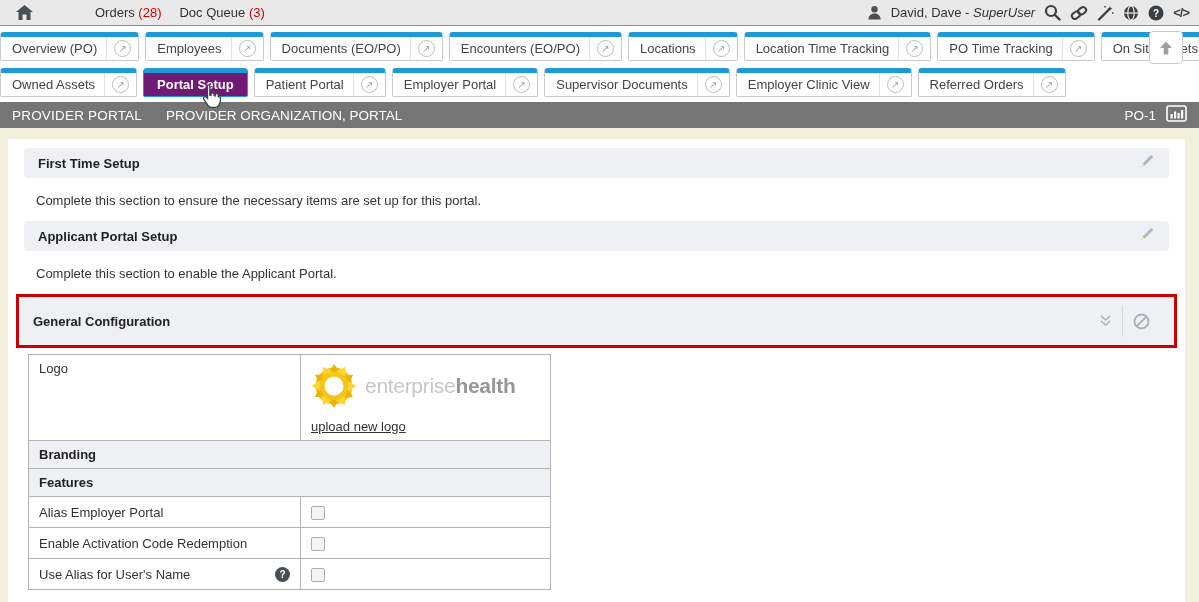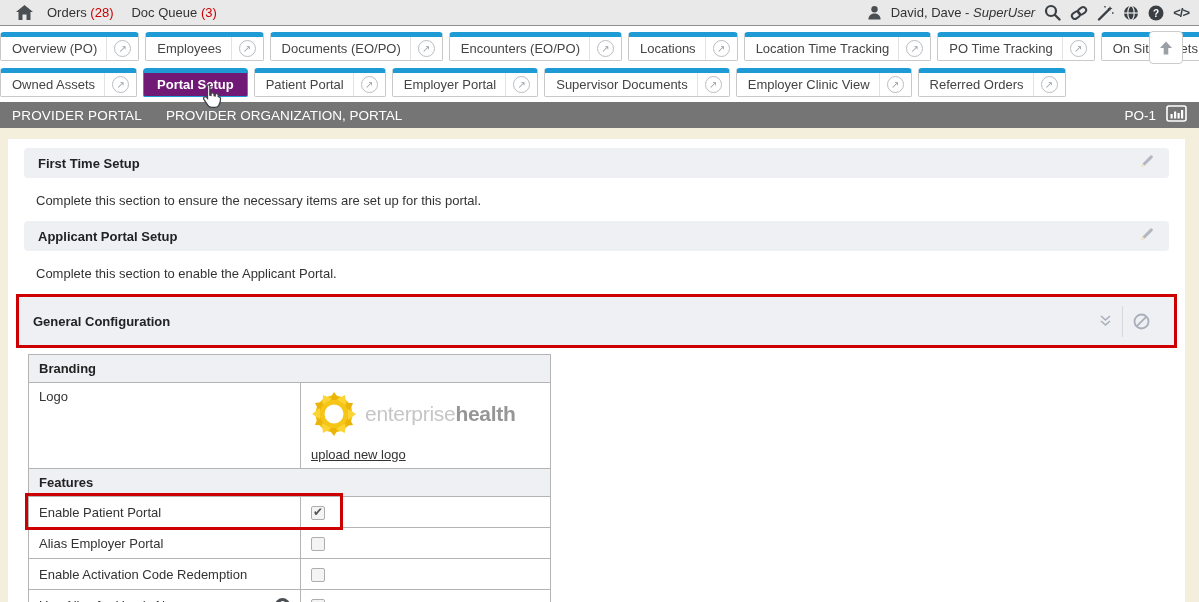--- a/index.html
+++ b/index.html
@@ -1,21 +1,21 @@
 <!DOCTYPE html>
 <html><head>
 <meta charset="utf-8">
 <style>
   * { margin:0; padding:0; box-sizing:border-box; }
   html,body { font-family:"Liberation Sans","DejaVu Sans",sans-serif; }
   #page { position:relative; width:1199px; height:602px; overflow:hidden; background:#f4eedd; }
 
   
   .topbar { height:26px; background:#e9e9e9; border-bottom:1px solid #8f8f8f;
-    display:flex; align-items:center; padding:0 10px; font-size:13px; color:#333; }
+    display:flex; align-items:center; padding:0 10px; font-size:13px; color:#333;gap:48px; }
   .topbar .home { margin:0 14px 0 6px; display:flex; align-items:center; }
   .topnav { display:flex; gap:18px; }
   .topnav .nav-item { cursor:pointer; white-space:nowrap; }
   .count-red { color:#c00; }
   .topbar-right { margin-left:auto; display:flex; align-items:center; gap:9px; }
   .user-label { white-space:nowrap; }
   .user-role { font-style:italic; }
   .tb-icon { display:flex; align-items:center; cursor:pointer; }
   .code-icon { font-weight:bold; font-size:13px; color:#3a3f44; letter-spacing:-1px; }
 
@@ -305,23 +305,20 @@
               </svg>
           </span>
         </span>
       </div>
     </div>
 
     <div class="cfg-wrap">
       <table class="cfg">
         <tbody>
             <tr>
-          <td class="grouphead" colspan="2">Branding</td>
-        </tr>
-        <tr>
           <td class="lbl">Logo</td>
           <td class="logo-cell">
             <div class="brandline">
               <svg width="46" height="46" viewBox="-23 -23 46 46">
                 <g>
                   <circle r="14" fill="none" stroke="#f5c518" stroke-width="9"></circle>
                   <g fill="#eab408">
                     <polygon points="0,-22 6,-14 -5,-14" transform="rotate(0)"></polygon>
                     <polygon points="0,-22 6,-14 -5,-14" transform="rotate(60)"></polygon>
                     <polygon points="0,-22 6,-14 -5,-14" transform="rotate(120)"></polygon>
@@ -339,28 +336,24 @@
                   </g>
                   <circle r="8.5" fill="#fff"></circle>
                 </g>
               </svg>
               <span><span class="brand-light">enterprise</span><span class="brand-bold">health</span></span>
             </div>
             <a class="upload-link">upload new logo</a>
           </td>
         </tr>
         <tr>
+          <td class="grouphead" colspan="2">Branding</td>
+        </tr>
+        <tr>
           <td class="grouphead" colspan="2">Features</td>
-        </tr>
-        <tr class="featrow">
-          <td class="lbl rel">
-            <span>Enable Patient Portal</span>
-            <div class="red-row-box"></div>
-          </td>
-          <td><input type="checkbox" class="cb" checked="" style=""></td>
         </tr>
         <tr class="featrow">
           <td class="lbl"><span>Alias Employer Portal</span></td>
           <td><input type="checkbox" class="cb" style=""></td>
         </tr>
         <tr class="featrow">
           <td class="lbl"><span>Enable Activation Code Redemption</span></td>
           <td><input type="checkbox" class="cb" style=""></td>
         </tr>
         <tr class="featrow">

